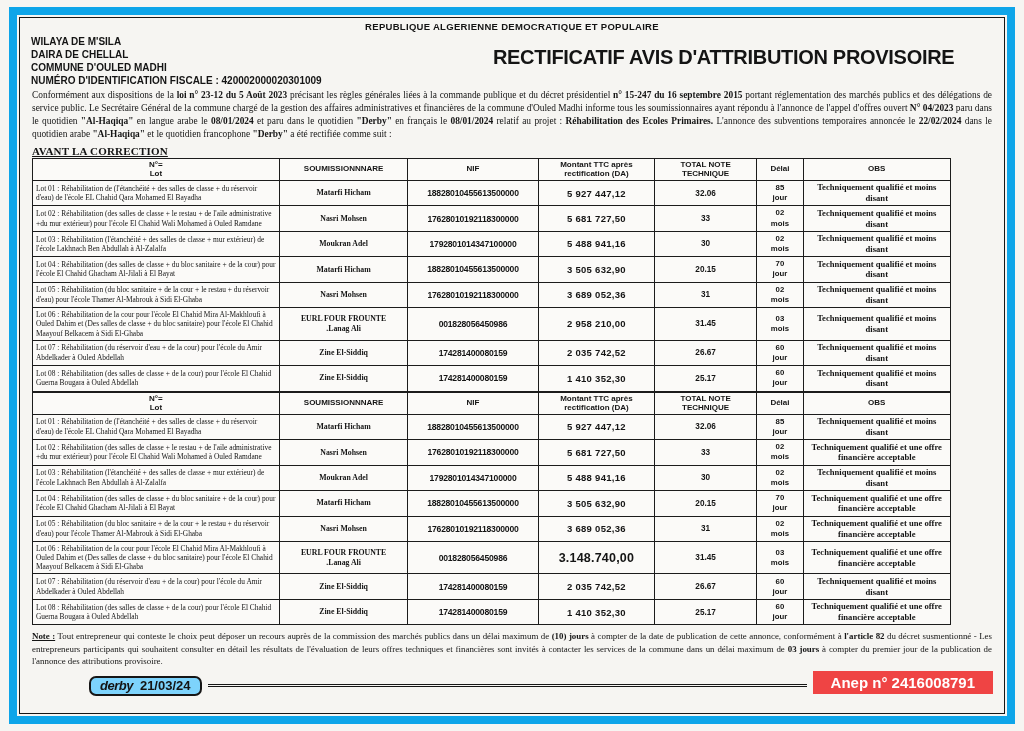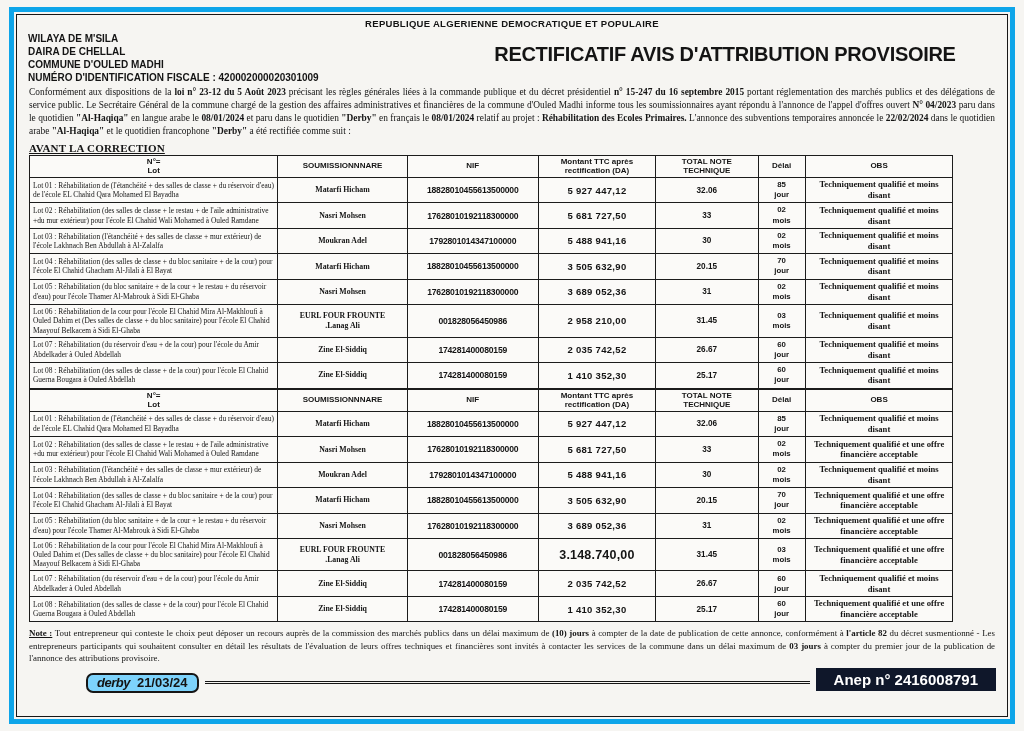--- a/index.html
+++ b/index.html
@@ -1,19 +1,19 @@
 <!DOCTYPE html>
 <html><head>
 <meta charset="utf-8">
 <style>
   * { margin:0; padding:0; box-sizing:border-box; }
   html,body { width:1024px; height:731px; overflow:hidden; background:#e8e8e6; }
   body { font-family:"Liberation Serif", serif; color:#141414; }
   .page { width:1024px; height:731px; background:#f6f5f2; position:relative; padding:7px 9px; }
-  .frame { width:100%; height:100%; border:5px solid #0ea5e9; position:relative; padding:6px 14px 4px; }
+  .frame { width:100%; height:100%; border:8px solid #0ea5e9; position:relative; padding:6px 14px 4px; }
   .frame::after { content:""; position:absolute; inset:2px; border:1px solid #161616; pointer-events:none; }
   .republic { text-align:center; font-family:"Liberation Sans", sans-serif; font-weight:bold; font-size:9.5px; letter-spacing:.3px; margin-bottom:3px; }
   .head-row { display:flex; align-items:flex-start; margin-bottom:2px; }
   .agency { width:44%; font-family:"Liberation Sans", sans-serif; font-weight:bold; font-size:10px; line-height:1.3; }
   .title-wrap { flex:1; text-align:center; padding-top:11px; }
   .doc-title { font-family:"Liberation Sans", sans-serif; font-weight:900; font-size:20px; letter-spacing:-0.3px; white-space:nowrap; }
   .intro { font-size:9.4px; line-height:1.4; text-align:justify; margin:1px 1px 2px; }
   .sec-heading { font-size:11px; font-weight:bold; text-decoration:underline; letter-spacing:.2px; margin:3px 0 1px 1px; }
   table { border-collapse:collapse; table-layout:fixed; width:95.5%; margin-left:1px; background:#fbfaf8; }
   th, td { border:1px solid #1c1c1c; vertical-align:middle; }
@@ -35,21 +35,21 @@
   td.delai { font-family:"Liberation Sans", sans-serif; font-weight:bold; font-size:7.8px; text-align:center; white-space:pre-line; line-height:1.3; }
   td.obs { font-weight:bold; font-size:8.6px; text-align:center; line-height:1.25; }
   .bottom-note { font-size:8.9px; line-height:1.38; text-align:justify; margin:5px 1px 0; }
   .bottom-note .note-label { font-weight:bold; text-decoration:underline; }
   .footer-row { display:flex; align-items:center; margin-top:4px; }
   .footer-spacer { width:58px; }
   .derby-box { border:2px solid #161616; border-radius:7px; padding:0 9px 1px; font-family:"Liberation Sans", sans-serif; display:flex; gap:7px; align-items:baseline; background:#7dd3fc; }
   .derby-name { font-weight:900; font-style:italic; font-size:13px; letter-spacing:-0.5px; }
   .derby-date { font-weight:bold; font-size:13px; }
   .footer-line { flex:1; border-top:3px double #161616; height:0; margin:0 6px; }
-  .anep-box { background:#0f172a; color:#ffffff; font-family:"Liberation Sans", sans-serif; font-weight:bold; font-size:15px; padding:3px 18px; margin-bottom:6px; }
+  .anep-box { background:#ef4444; color:#ffffff; font-family:"Liberation Sans", sans-serif; font-weight:bold; font-size:15px; padding:3px 18px; margin-bottom:6px; }
 </style>
 </head>
 <body>
 
 <div class="page">
   <div class="frame">
 
     <div class="republic">REPUBLIQUE ALGERIENNE DEMOCRATIQUE ET POPULAIRE</div>
 
     <div class="head-row">

